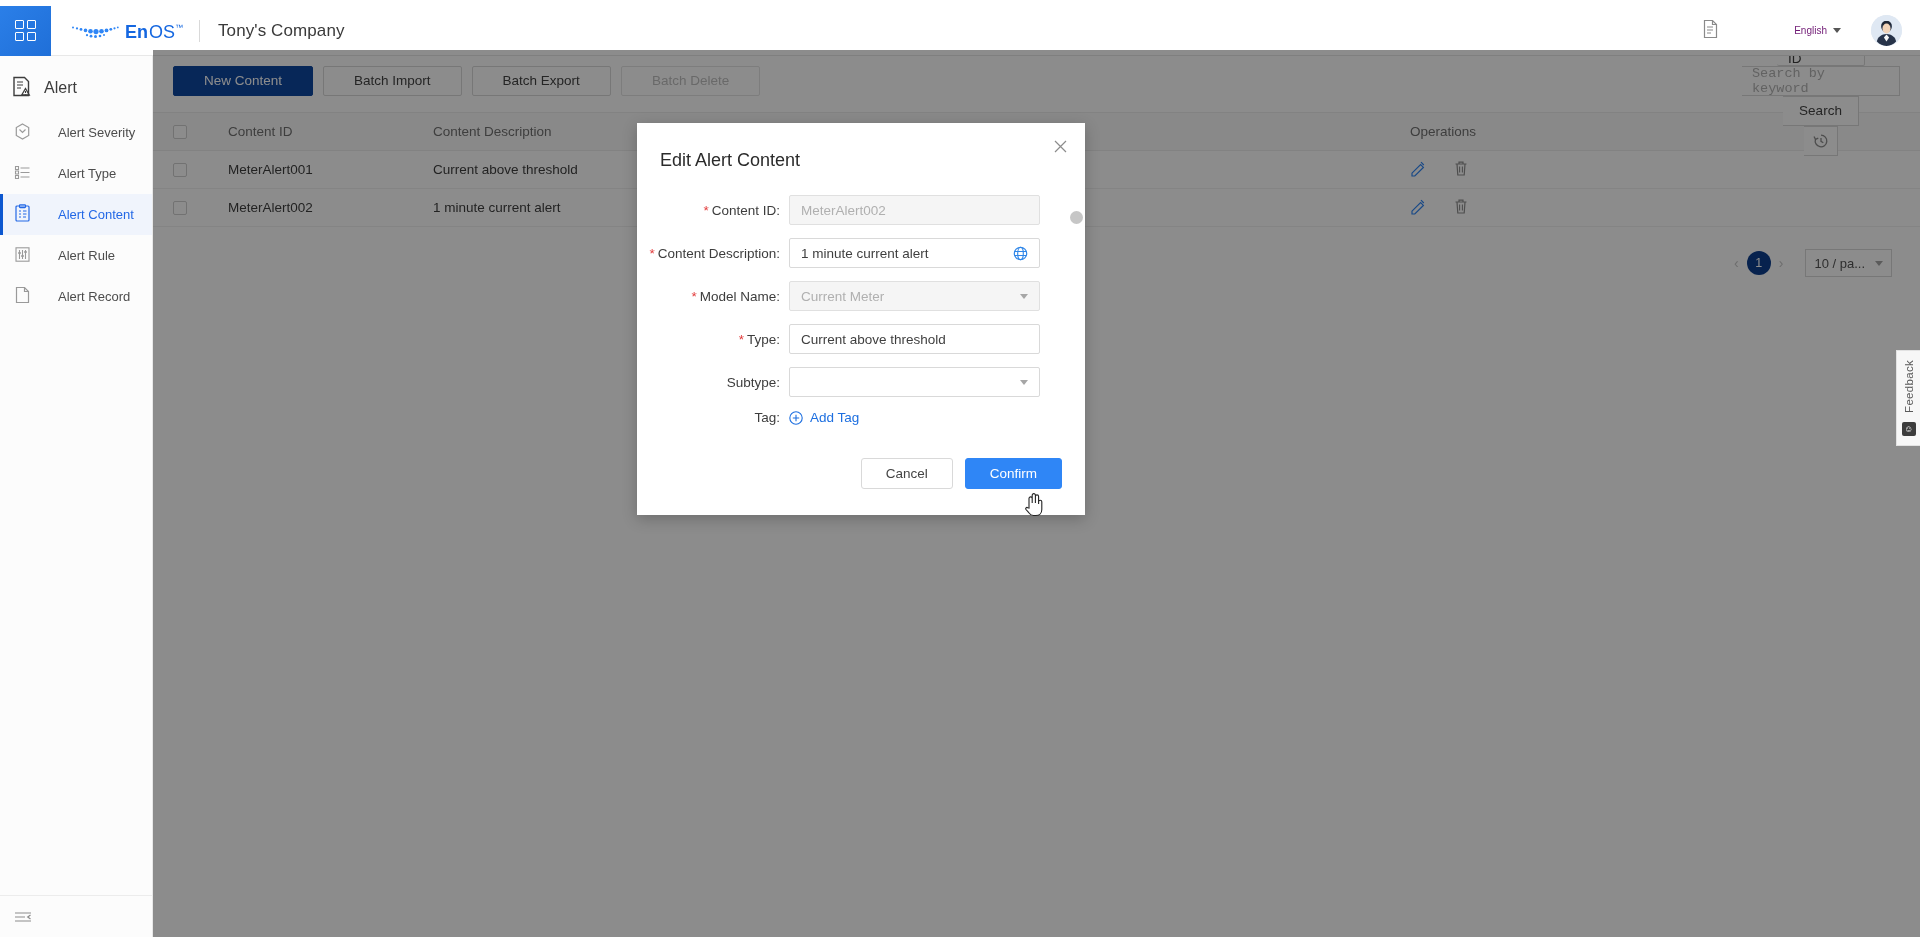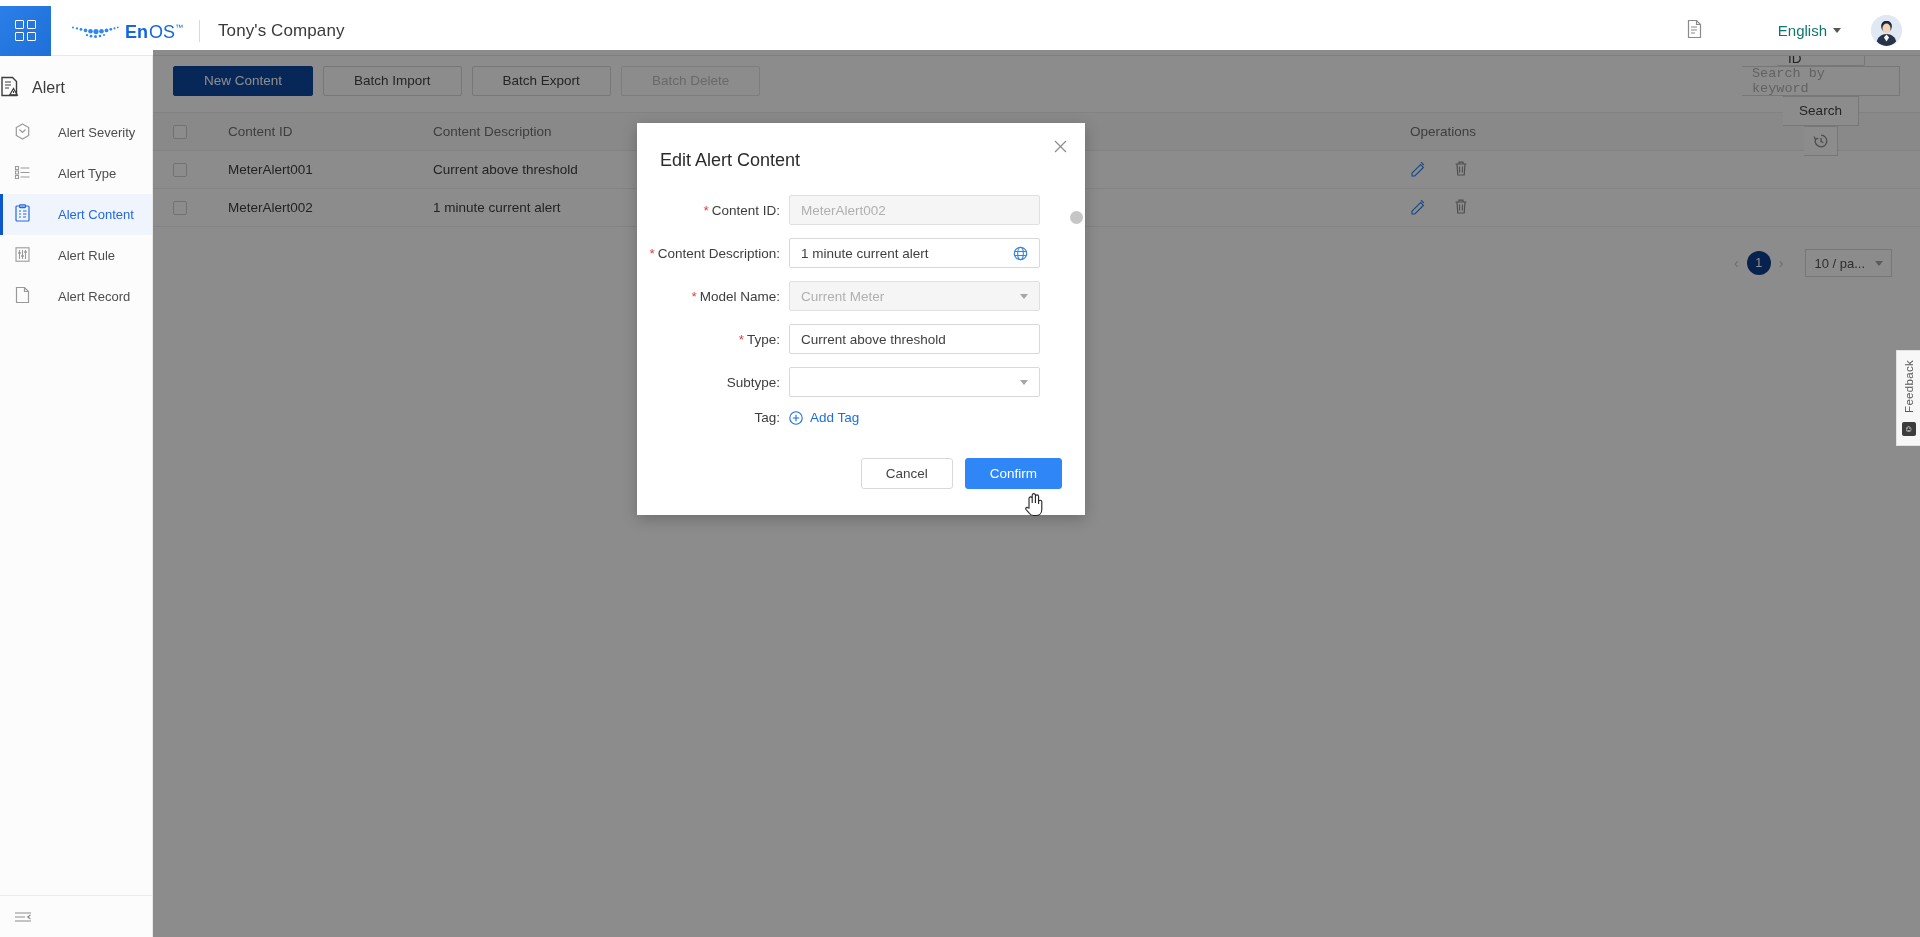--- a/index.html
+++ b/index.html
@@ -28,34 +28,34 @@
   }
   .grid-btn .sq i { display:block; border: 1.6px solid #fff; border-radius: 1px; }
 
   .brand-wrap { display: flex; align-items: center; margin-left: 14px; }
   .logo-svg { display: block; }
   .brand-sep { width: 1px; height: 22px; background: #d9d9d9; margin: 0 18px 0 16px; }
   .company { font-size: 17px; color: #3a3a3a; letter-spacing: .1px; }
 
   .topbar-right { margin-left: auto; display: flex; align-items: center; padding-right: 18px; }
   .doc-icon { margin-right: 44px; cursor: pointer; }
-  .lang { font-size: 15px; color: #0f766e; cursor: pointer; display:flex; align-items:center;padding-left:31px; }
+  .lang { font-size: 10px; color: #701a75; cursor: pointer; display:flex; align-items:center;padding-left:31px; }
   .lang .caret { margin-left: 6px; border-left:4px solid transparent;border-right:4px solid transparent;border-top:5px solid #555; }
   .avatar {
     width: 31px; height: 31px; border-radius: 50%; margin-left: 30px;
     background: #e3e9f1; overflow: hidden; position: relative; cursor: pointer;
   }
 
   
   .sidebar {
     position: absolute; top: 50px; left: 0; width: 153px; height: 887px;
     background: #fcfcfc; border-right: 1px solid #e8e8e8; z-index: 55;
   }
   .side-title {
-    display: flex; align-items: center; height: 48px; margin-top: 14px;
+    display: flex; align-items: center; height: 48px; padding-left: 12px; margin-top: 14px;
   }
   .side-title .t { font-size: 16px; color: #3d3d3d; margin-left: 12px; }
   .side-item {
     display: flex; align-items: center; height: 41px; padding-left: 14px;
     font-size: 13px; color: #4d4d4d; cursor: pointer; position: relative;
     margin-bottom: 0;
   }
   .side-item .lbl { margin-left: 27px; }
   .side-item.active { background: #f0f4fc; color: #2368e6; }
   .side-item.active::before {

